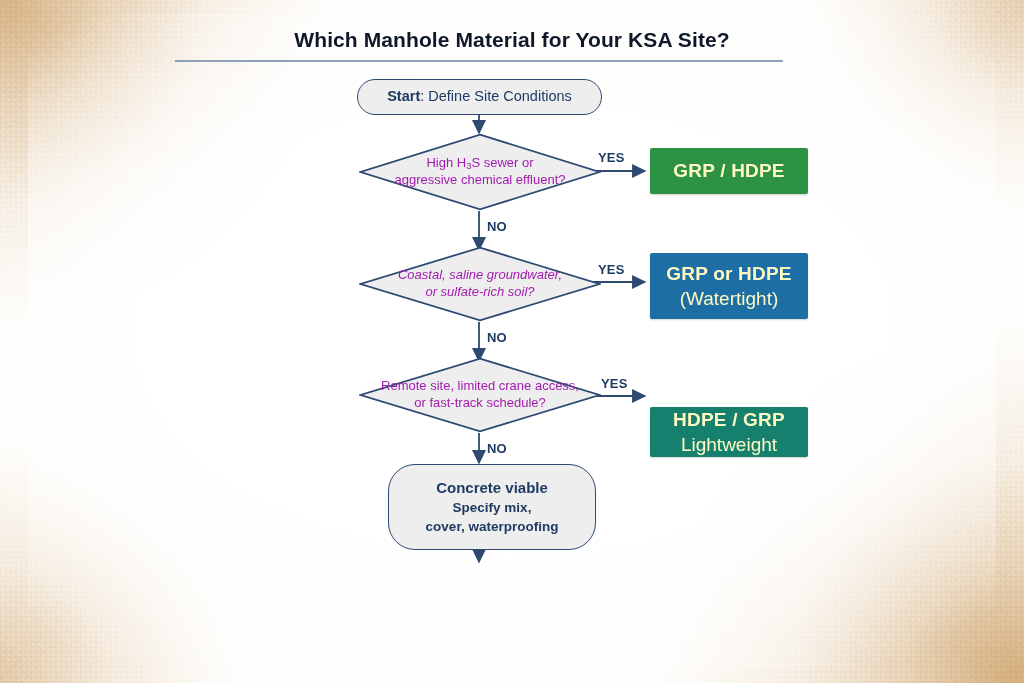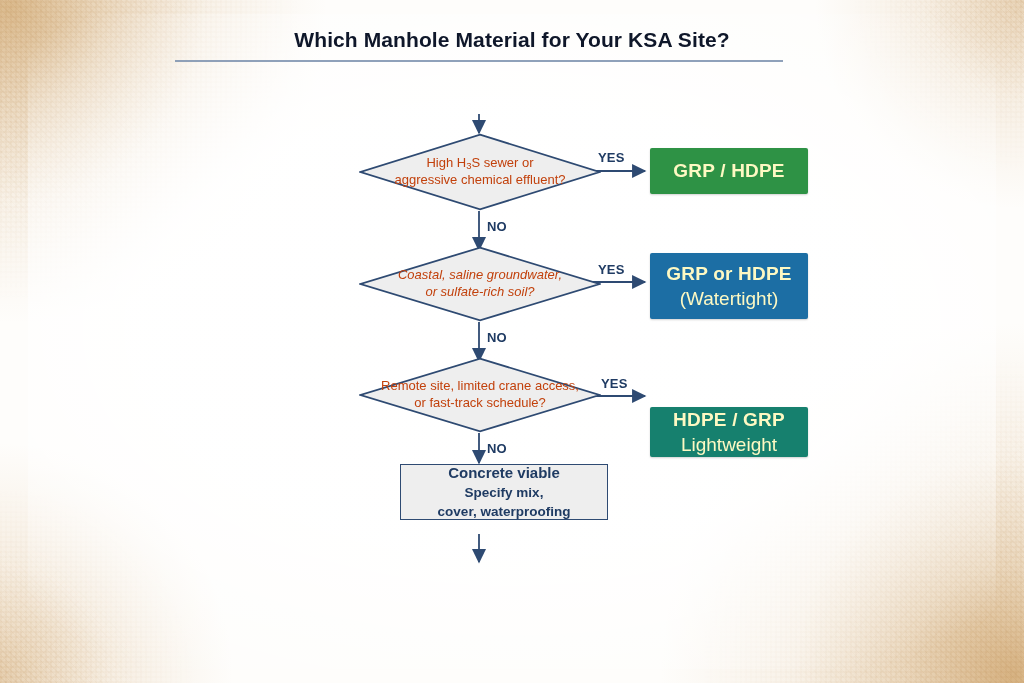--- a/index.html
+++ b/index.html
@@ -137,21 +137,21 @@
   }
   .diamond-label {
     position: absolute;
     inset: 0;
     display: flex;
     flex-direction: column;
     align-items: center;
     justify-content: center;
     text-align: center;
     font-size: 13px;
-    color: #c2410c;
+    color: #a21caf;
     line-height: 1.3;
     pointer-events: none;
   }
   .diamond-label sub {
     font-size: 9.5px;
     vertical-align: baseline;
     position: relative;
     bottom: -2px;
   }
 
@@ -223,20 +223,23 @@
       <line x1="479" y1="534" x2="479" y2="562" marker-end="url(#ah)"></line>
 
       <line x1="581" y1="171" x2="645" y2="171" marker-end="url(#ah)"></line>
 
       <line x1="581" y1="282" x2="645" y2="282" marker-end="url(#ah)"></line>
 
       <line x1="581" y1="396" x2="645" y2="396" marker-end="url(#ah)"></line>
     </g>
   </svg>
 
+  <div class="node terminator" style="left:357px; top:79px; width:245px; height:36px;">
+    <div><span class="lead">Start</span><span>: Define Site Conditions</span></div>
+  </div>
 
   <div class="diamond-wrap" style="left:359px; top:133px; width:242px; height:78px;">
     <svg class="diamond-shape" viewBox="0 0 242 78" preserveAspectRatio="none">
       <polygon points="121,1.6 240.4,39 121,76.4 1.6,39" fill="#eeeeee" stroke="#2e4a72" stroke-width="1.8" vector-effect="non-scaling-stroke"></polygon>
     </svg>
     <div class="diamond-label">
       <div><span>High H</span><sub>3</sub><span>S sewer or</span></div>
       <div>aggressive chemical effluent?</div>
     </div>
   </div>
@@ -274,20 +277,20 @@
     </div>
   </div>
   <div class="edge-label" style="left:601px; top:376px;">YES</div>
   <div class="edge-label" style="left:487px; top:441px;">NO</div>
 
   <div class="node result" style="left:650px; top:371px; width:158px; height:50px; background:#16806e;margin-top:36px;">
     <div class="main">HDPE / GRP</div>
     <div class="note">Lightweight</div>
   </div>
 
-  <div class="node process" style="left:400px; top:464px; width:208px; height:56px;">
+  <div class="node process" style="left:388px; top:464px; width:208px; height:86px;border-radius:27px;">
     <div class="hdr">Concrete viable</div>
     <div class="sub">Specify mix,</div>
     <div class="sub">cover, waterproofing</div>
   </div>
 
 
 </div>
 
 </body></html>

